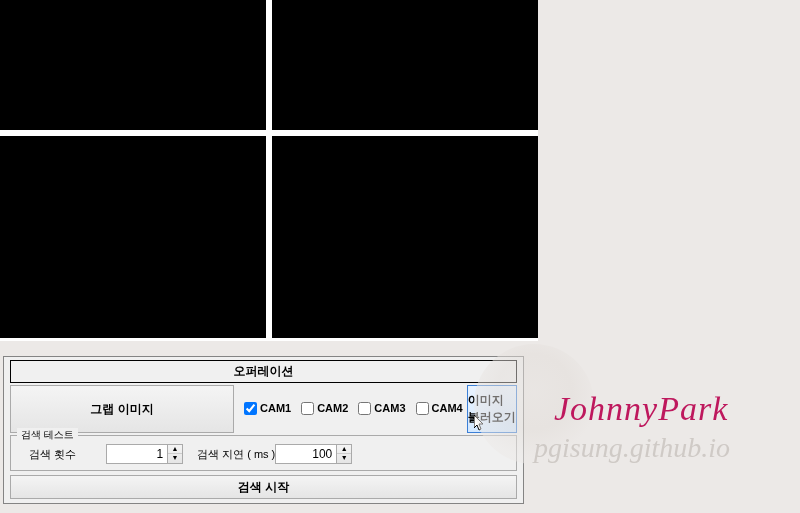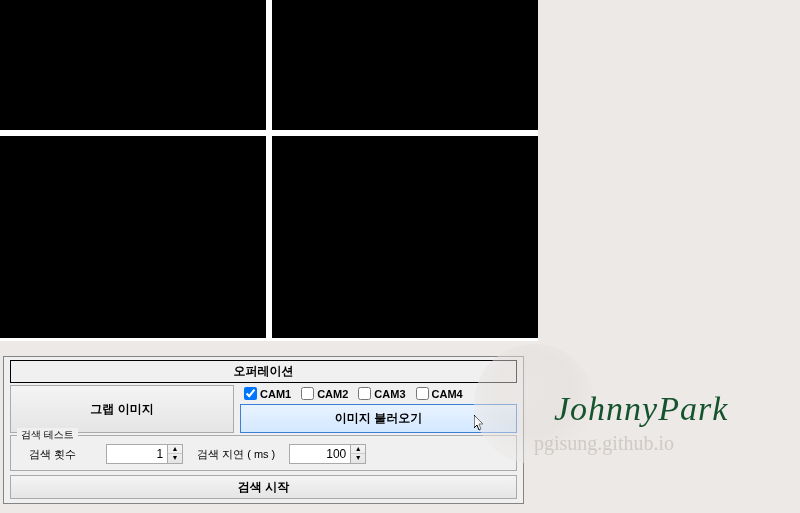--- a/index.html
+++ b/index.html
@@ -54,21 +54,21 @@
     flex: 0 0 224px;
     height: 48px;
     border: 1px solid #aaa;
     background: linear-gradient(#f4f4f4,#e5e5e5);
     display: flex; align-items: center; justify-content: center;
     font-weight: bold;
     cursor: pointer;
   }
   .right-col {
     flex: 1;
-    display: flex; flex-direction: column;
+    display: flex; flex-direction: row;
   }
   .cam-checks {
     display: flex; gap: 10px;
     align-items: center;
     padding: 2px 4px 4px 4px;
     font-weight: bold;
     font-size: 11px;
   }
   .cam-checks label { display: flex; align-items: center; gap: 3px; cursor: pointer; }
   .cam-checks input { margin: 0; }
@@ -165,27 +165,28 @@
     width: 120px; height: 120px;
     border-radius: 50%;
     background: radial-gradient(circle at 50% 40%, #e6e2df 0%, #e2ddd9 40%, #ece9e7 70%);
     opacity: 0.5;
   }
   .wm-name {
     position: absolute; left: 80px; top: 30px;
     font-family: Georgia, "Times New Roman", serif;
     font-style: italic;
     font-size: 34px;
-    color: #14532d;
+    color: #be185d;
     letter-spacing: 1px;
   }
   .wm-url {
     position: absolute; left: 60px; top: 72px;
     font-family: Georgia, "Times New Roman", serif;
-    font-size: 20px;
+    font-style: italic;
+    font-size: 28px;
     color: #cfcac6;
   }
 </style>
 </head>
 <body>
 
 <div class="cam-grid">
   <div class="cam-row cam-r1">
     <div class="cam-cell cam-c1"></div>
     <div class="cam-cell cam-c2"></div>
@@ -238,21 +239,21 @@
     <div class="param-row">
       <span class="param-label" style="margin-left:12px">검색 횟수</span>
       <div class="spin-wrap" style="margin-left:30px">
         <input class="spin-input" value="1" style="">
         <div class="spin-btns">
           <div>▲</div>
           <div>▼</div>
         </div>
       </div>
       <span class="param-label" style="margin-left:14px">검색 지연 ( ms )</span>
-      <div class="spin-wrap" style="margin-left:14px">
+      <div class="spin-wrap" style="">
         <input class="spin-input" value="100" style="">
         <div class="spin-btns">
           <div>▲</div>
           <div>▼</div>
         </div>
       </div>
     </div>
   </div>
 
   <div class="btn-row">

